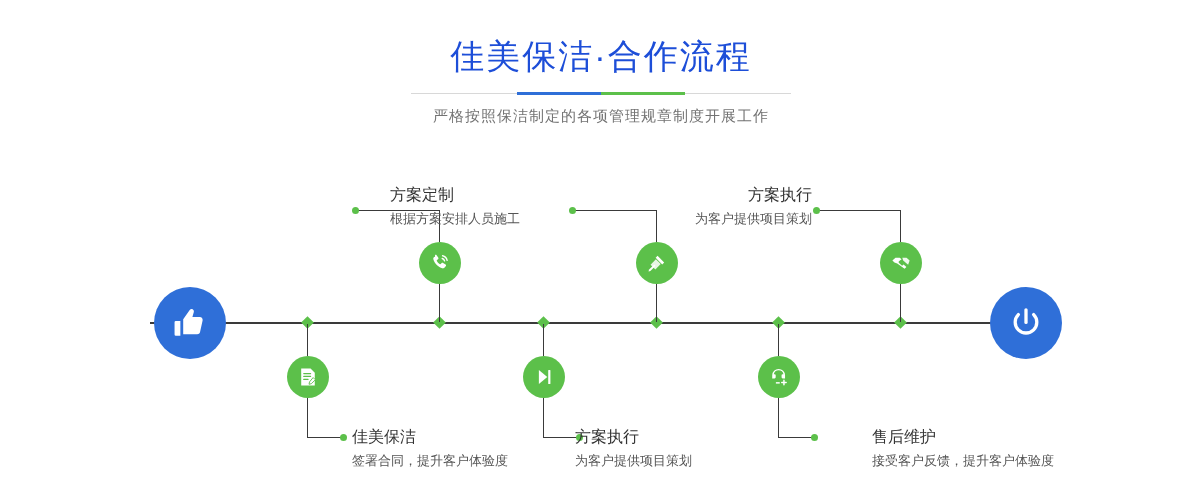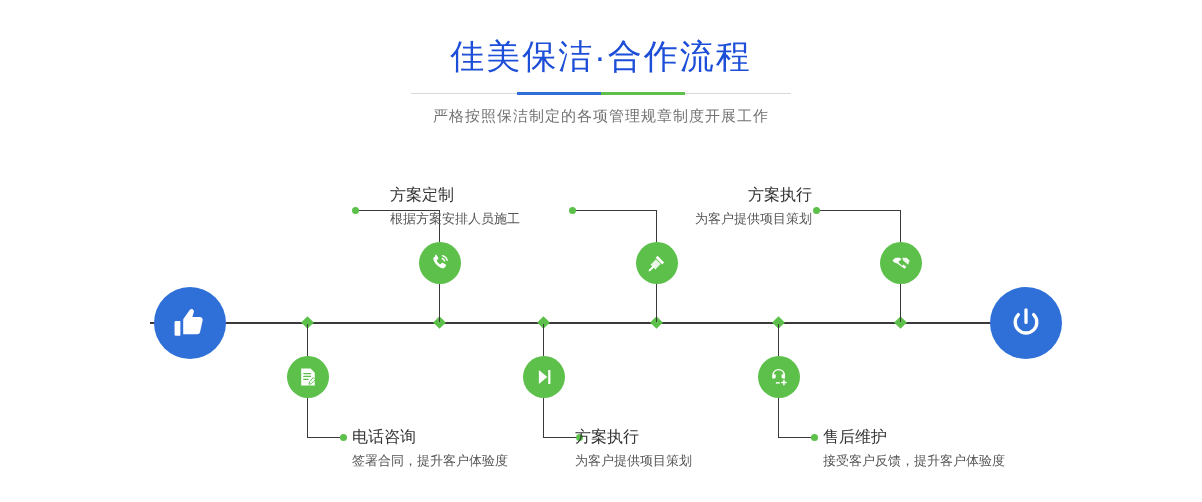--- a/index.html
+++ b/index.html
@@ -225,21 +225,21 @@
         <path d="M4.6 2.8h10.2l4.6 4.6v13.8H4.6z" fill="#ffffff"></path>
         <path d="M7.4 8.2h7.4M7.4 11.4h7.4M7.4 14.6h4.6" stroke="#5cc04a" stroke-width="1.4" stroke-linecap="round"></path>
         <path d="M17.6 12.6 20 15l-4.3 4.3-2.6.6.6-2.6z" fill="#ffffff" stroke="#5cc04a" stroke-width="1"></path>
       </svg>
     </div>
     <div class="vline" style="left:307px; top:164px; height:32px;"></div>
     <div class="vline" style="left:307px; top:238px; height:39px;"></div>
     <div class="hline" style="left:307px; top:277px; width:36px;"></div>
     <div class="dot" style="left:340px; top:274px;"></div>
     <div class="label below" style="left:352px; top:267px;">
-      <span class="lab-title">电话咨询</span>
+      <span class="lab-title">佳美保洁</span>
       <span class="lab-desc">签署合同，提升客户体验度</span>
     </div>
 
     <div class="node" style="left:636px; top:82px;">
       <svg width="22" height="22" viewBox="0 0 24 24" fill="#ffffff">
         <path d="M3.4 19.2 9 13.6l1.4 1.4-5.6 5.6-2.1.7z"></path>
         <path d="M12.6 4.2 19.8 11.4l-2.1 2.1-7.2-7.2z"></path>
         <path d="M10.8 8 16 13.2l-5.8 5.8L5 13.8z" opacity=".85"></path>
       </svg>
     </div>
@@ -286,19 +286,19 @@
       <svg width="22" height="22" viewBox="0 0 24 24" fill="#ffffff">
         <path d="M11.6 3.2a7 7 0 0 0-7 7v3.4h2.6a1.2 1.2 0 0 0 1.2-1.2v-2.2a1.2 1.2 0 0 0-1.2-1.2H6.3a5.4 5.4 0 0 1 10.6 0h-.9a1.2 1.2 0 0 0-1.2 1.2v2.2a1.2 1.2 0 0 0 1.2 1.2h2.6V10.2a7 7 0 0 0-7-7z"></path>
         <path d="M8.6 17.6h4.2v1.6H8.6z"></path>
         <path d="M17.4 15.6v4.8M15 18h4.8" stroke="#ffffff" stroke-width="1.6" stroke-linecap="round" fill="none"></path>
       </svg>
     </div>
     <div class="vline" style="left:778px; top:164px; height:32px;"></div>
     <div class="vline" style="left:778px; top:238px; height:39px;"></div>
     <div class="hline" style="left:778px; top:277px; width:36px;"></div>
     <div class="dot" style="left:811px; top:274px;"></div>
-    <div class="label below" style="left:823px; top:267px;">
+    <div class="label below" style="left:872px; top:267px;">
       <span class="lab-title">售后维护</span>
       <span class="lab-desc">接受客户反馈，提升客户体验度</span>
     </div>
 
   </div>
 </div>
 
 </body></html>

